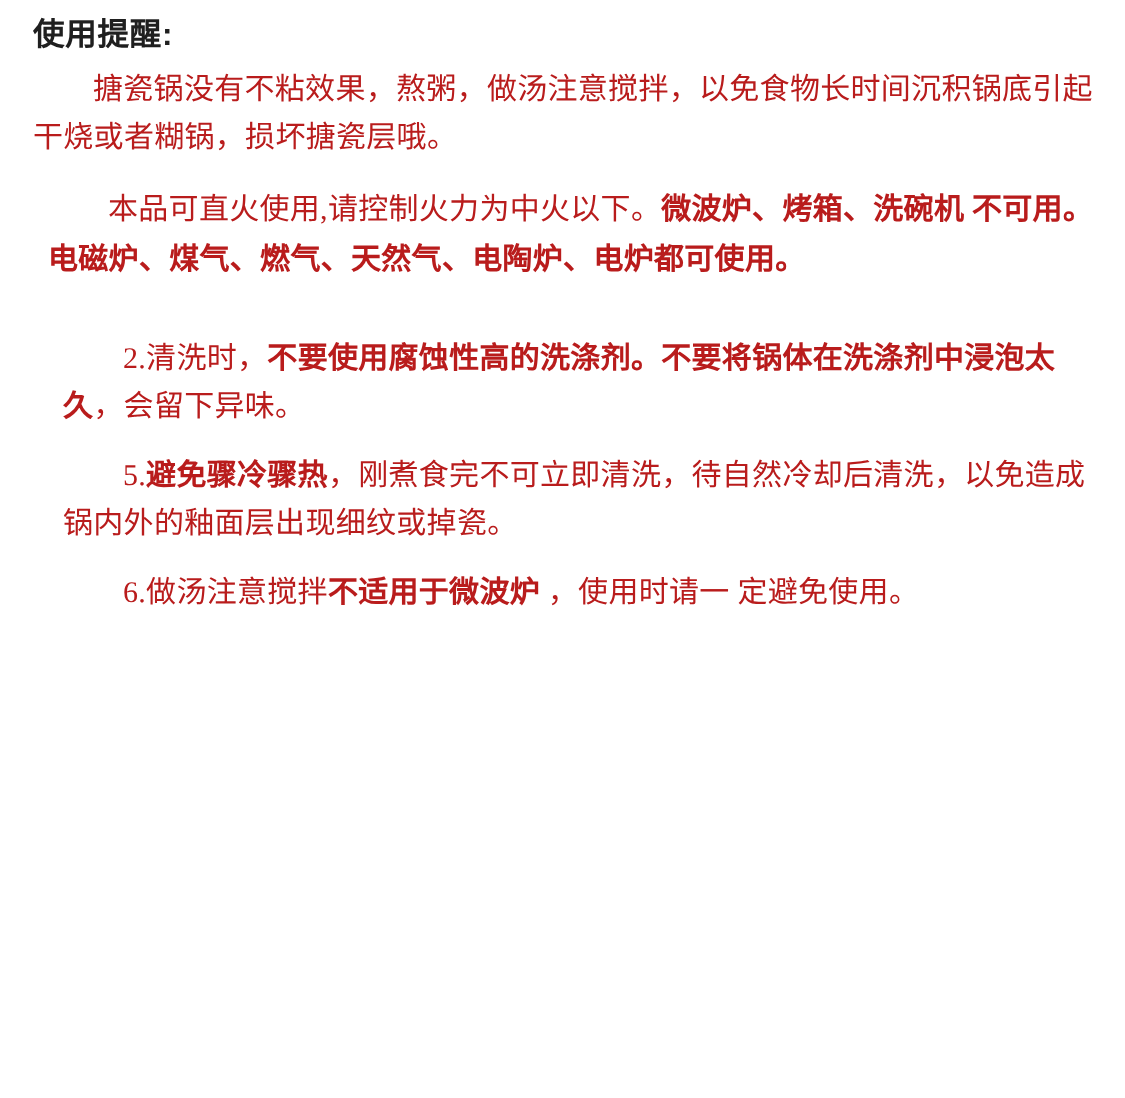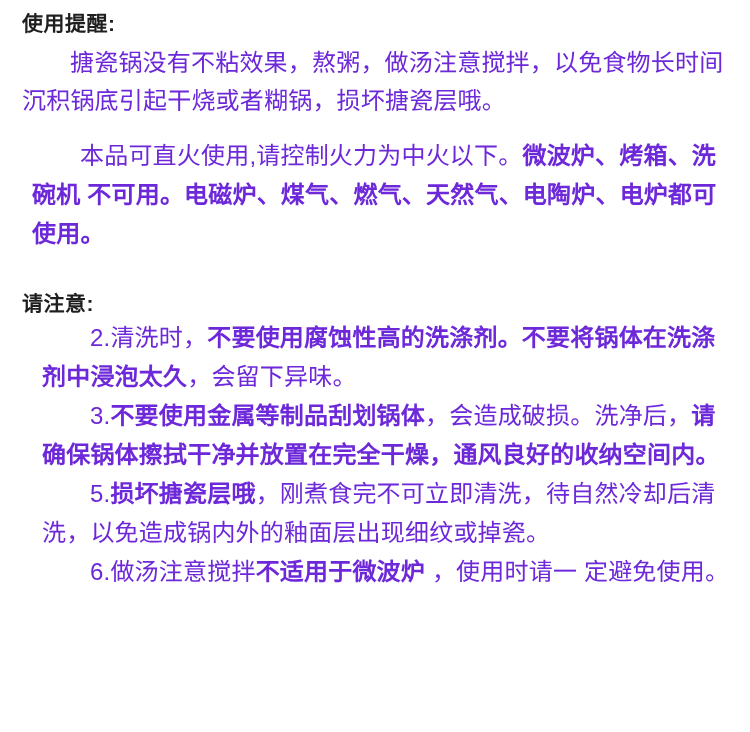--- a/index.html
+++ b/index.html
@@ -28,35 +28,35 @@
     font-size: 21px;
     font-weight: bold;
     letter-spacing: 0.5px;
     line-height: 1.5;
     color: #1f1f1f;
   }
   .h-indent-0 { margin-left: 0px; }
   .h-indent-1 { margin-left: 18px; }
 
   .para {
-    font-size: 24px;
+    font-size: 20px;
     line-height: 1.62;
     letter-spacing: 0.2px;
-    color: #6d28d9;
+    color: #b91c1c;
     margin: 0;
   }
   .para.indent { text-indent: 2em; }
 
   .blk { margin: 0; padding: 0; }
 
   
   .sp-intro   { margin-top: 4px; }
   .sp-sec     { margin-top: 16px; }
   .sp-sec-big { margin-top: 34px; }
-  .sp-item    { margin-top: 0; }
+  .sp-item    { margin-top: 13px; font-family: Liberation Serif, serif; }
 
   .body-indent-1 { margin-left: 10px; }
   .body-indent-2 { margin-left: 20px; }
 
   b, strong { font-weight: bold; }
 </style>
 </head>
 <body>
 
 <div class="page">
@@ -66,22 +66,20 @@
     <p class="para indent sp-intro">搪瓷锅没有不粘效果，熬粥，做汤注意搅拌，以免食物长时间沉积锅底引起干烧或者糊锅，损坏搪瓷层哦。</p>
   </div>
 
   <div class="blk sp-sec">
     <p class="para indent body-indent-1 sp-item">
       <span>本品可直火使用,请控制火力为中火以下。</span><b>微波炉、烤箱、洗碗机 不可用</b><b>。电磁炉、煤气、燃气、天然气、电陶炉、电炉都可使用。</b>
     </p>
   </div>
 
   <div class="blk sp-sec-big">
-    <div class="heading h-indent-0">请注意:</div>
     <div id="caution-list">
         <p class="para indent body-indent-2 sp-item"><span>2.</span><span>清洗时，</span><b>不要使用腐蚀性高的洗涤剂。不要将锅体在洗涤剂中浸泡太久</b><span>，会留下异味。</span></p>
-        <p class="para indent body-indent-2 sp-item"><span>3.</span><b>不要使用金属等制品刮划锅体</b><span>，会造成破损。洗净后，</span><b>请确保锅体擦拭干净并放置在完全干燥，通风良好的收纳空间内。</b></p>
-        <p class="para indent body-indent-2 sp-item"><span>5.</span><b>损坏搪瓷层哦</b><span>，刚煮食完不可立即清洗，待自然冷却后清洗，以免造成锅内外的釉面层出现细纹或掉瓷。</span></p>
+        <p class="para indent body-indent-2 sp-item"><span>5.</span><b>避免骤冷骤热</b><span>，刚煮食完不可立即清洗，待自然冷却后清洗，以免造成锅内外的釉面层出现细纹或掉瓷。</span></p>
         <p class="para indent body-indent-2 sp-item"><span>6.</span><span>做汤注意搅拌</span><b>不适用于微波炉</b><span> ，使用时请一 定避免使用。</span></p>
       </div>
   </div>
 
 </div>
 
 </body></html>

